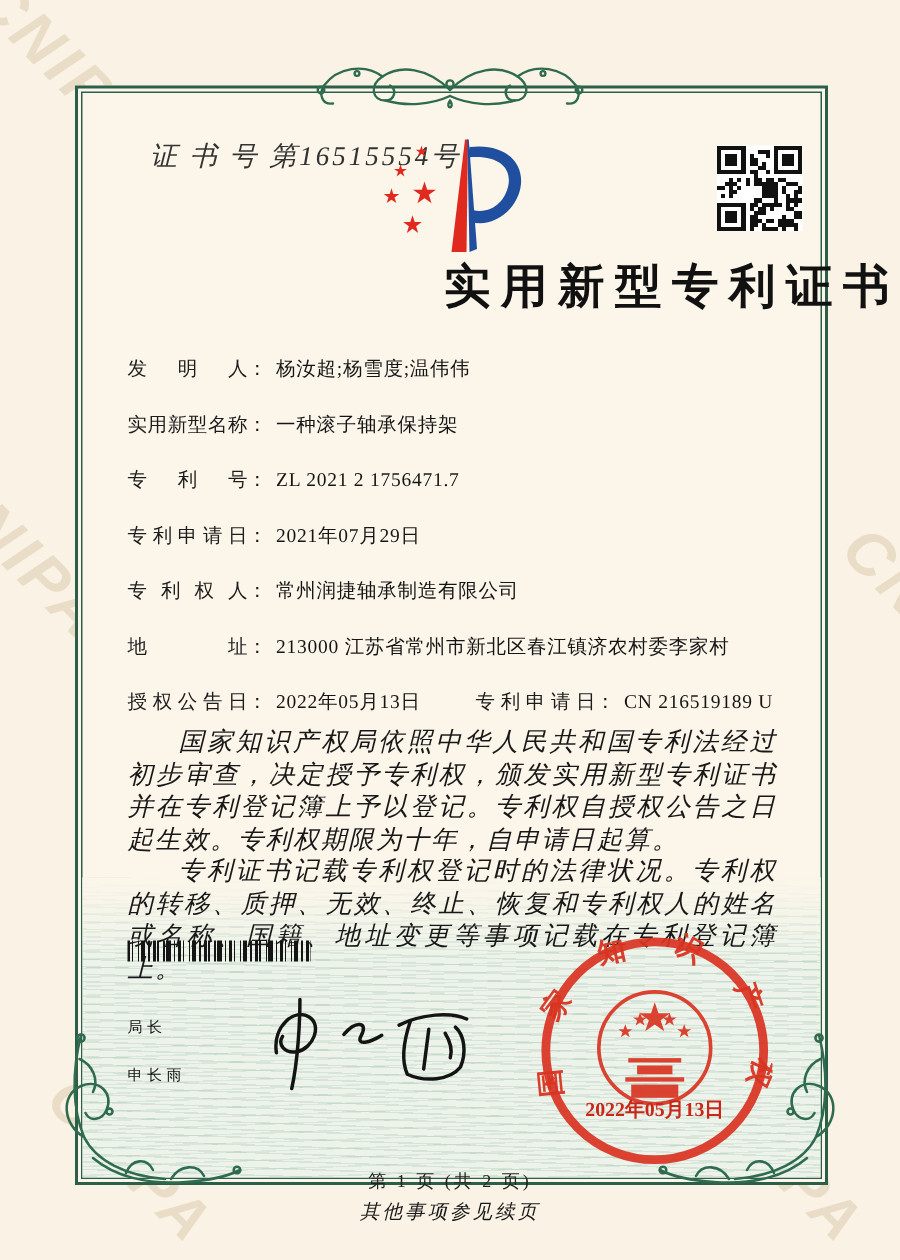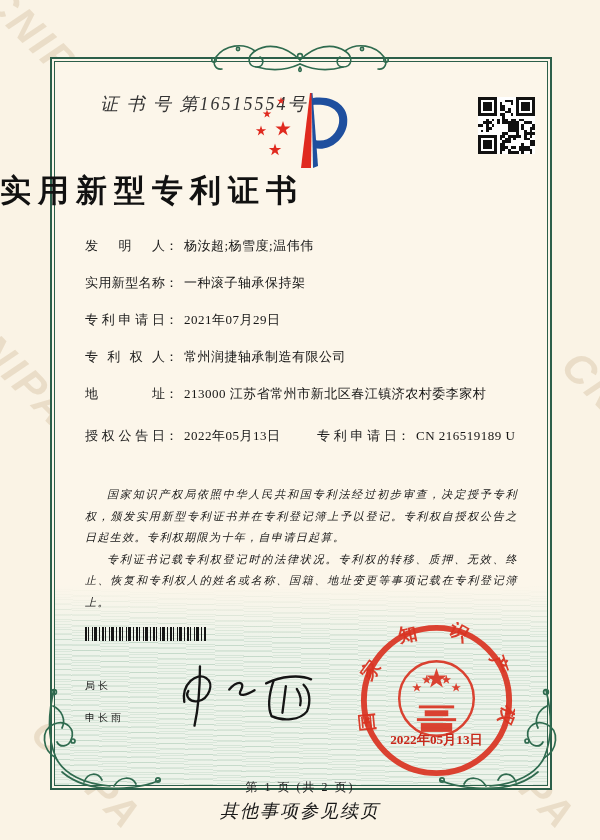--- a/index.html
+++ b/index.html
@@ -49,39 +49,39 @@
     position:absolute;left:100px;top:92px;
     font-size:18px;letter-spacing:2px;color:#333;font-style:italic;
   }
   .logo{position:absolute;left:253px;top:88px;}
   .qr{
     position:absolute;left:478px;top:97px;width:57px;height:57px;background:#fff;
   }
   .qr svg{display:block;width:57px;height:57px;}
   .title{
     position:absolute;left:0;top:170px;width:100%;
-    text-align:left;font-size:31px;font-weight:bold;
+    text-align:right;font-size:31px;font-weight:bold;
     letter-spacing:7px;color:#111;
   }
   
   .fields{position:absolute;left:85px;top:237px;width:435px;font-size:13px;}
   .f-row{height:23px;margin-bottom:14px;white-space:nowrap;}
   .f-label{
     display:inline-block;width:80px;
     text-align:justify;text-align-last:justify;
     vertical-align:top;color:#1c1c1c;
   }
   .f-colon{display:inline-block;color:#1c1c1c;}
   .f-value{display:inline-block;margin-left:6px;color:#151515;letter-spacing:0.5px;}
-  .grant-row{display:flex;align-items:flex-end;}
+  .grant-row{display:flex;}
   .grant-col1{width:232px;}
   
   .body-text{
     position:absolute;left:85px;top:484px;width:433px;
-    font-size:11px;line-height:21.5px;font-style:italic;
+    font-size:17px;line-height:21.5px;font-style:italic;
     letter-spacing:1.4px;color:#181818;text-align:justify;
   }
   .body-text p{margin:0;text-indent:2em;}
   
   .barcode{
     position:absolute;left:85px;top:627px;width:122px;height:14px;
     background:repeating-linear-gradient(90deg,
       #151515 0 2px, rgba(0,0,0,0) 2px 3px,
       #151515 3px 4px, rgba(0,0,0,0) 4px 7px,
       #151515 7px 8px, rgba(0,0,0,0) 8px 9px,
@@ -94,21 +94,21 @@
     font-family:"Liberation Sans","DejaVu Sans",sans-serif;
   }
   .signature{position:absolute;left:172px;top:645px;}
   .seal{position:absolute;left:358px;top:622px;width:157px;height:157px;}
   .footer-page{
     position:absolute;left:0;top:762px;width:100%;text-align:center;
     font-size:12px;letter-spacing:2px;color:#222;margin-top:17px;
   }
   .footer-note{
     position:absolute;left:0;top:799px;width:100%;text-align:center;
-    font-size:18px;font-style:italic;letter-spacing:2px;color:#181818;
+    font-size:13px;font-style:italic;letter-spacing:2px;color:#181818;
   }
 </style>
 </head>
 <body>
 
 <div class="page">
 
   <span class="wm" style="left:-30px;top:18px;font-size:42px;">CNIPA</span>
   <span class="wm inner" style="left:112px;top:100px;font-size:34px;">CNIPA</span>
   <span class="wm inner" style="left:388px;top:248px;font-size:40px;">CNIPA</span>
@@ -320,20 +320,23 @@
   <div class="title">实用新型专利证书</div>
 
   <div class="fields">
     <div class="f-row">
       <span class="f-label">发明人</span><span class="f-colon">：</span><span class="f-value">杨汝超;杨雪度;温伟伟</span>
     </div>
     <div class="f-row">
       <span class="f-label">实用新型名称</span><span class="f-colon">：</span><span class="f-value">一种滚子轴承保持架</span>
     </div>
     <div class="f-row">
+      <span class="f-label">专利号</span><span class="f-colon">：</span><span class="f-value">ZL 2021 2 1756471.7</span>
+    </div>
+    <div class="f-row">
       <span class="f-label">专利申请日</span><span class="f-colon">：</span><span class="f-value">2021年07月29日</span>
     </div>
     <div class="f-row">
       <span class="f-label">专利权人</span><span class="f-colon">：</span><span class="f-value">常州润捷轴承制造有限公司</span>
     </div>
     <div class="f-row">
       <span class="f-label">地址</span><span class="f-colon">：</span><span class="f-value">213000 江苏省常州市新北区春江镇济农村委李家村</span>
     </div>
     <div class="f-row grant-row">
       <div class="grant-col1">

